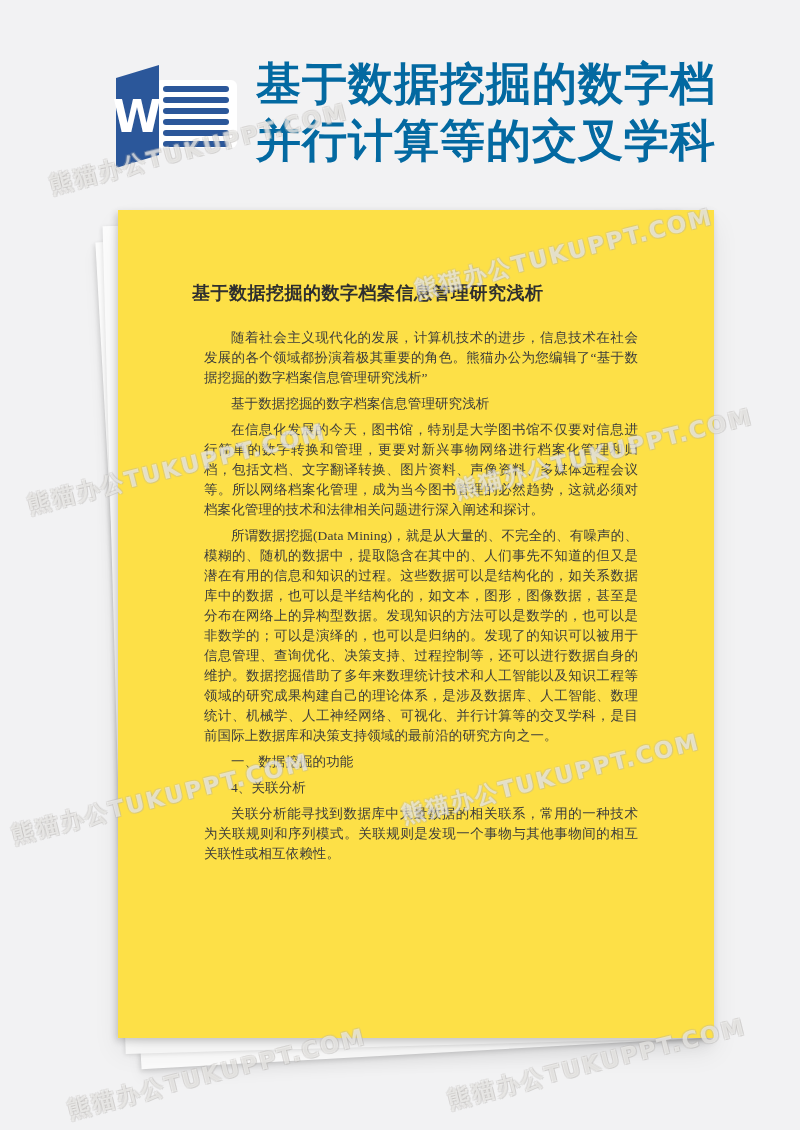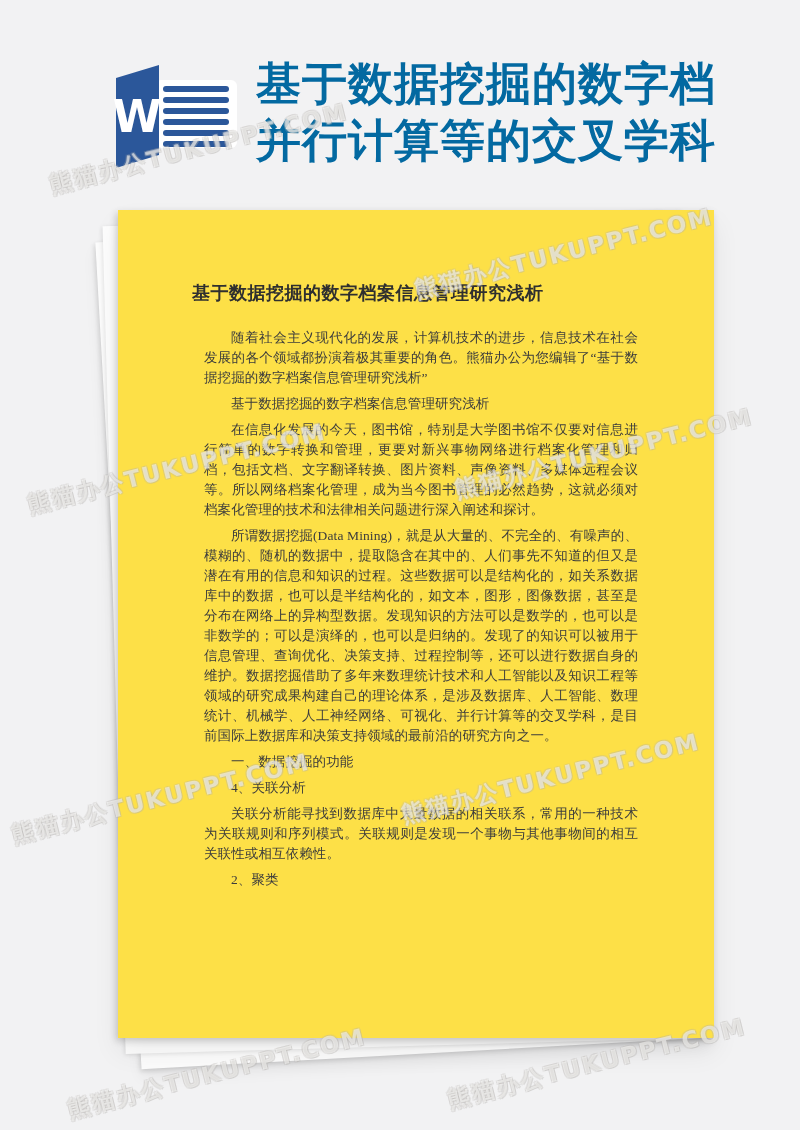--- a/index.html
+++ b/index.html
@@ -98,21 +98,20 @@
 
   <div class="page">
     <h1 class="doc-title">基于数据挖掘的数字档案信息管理研究浅析</h1>
     <p>随着社会主义现代化的发展，计算机技术的进步，信息技术在社会发展的各个领域都扮演着极其重要的角色。熊猫办公为您编辑了“基于数据挖掘的数字档案信息管理研究浅析”</p>
     <p>基于数据挖掘的数字档案信息管理研究浅析</p>
     <p>在信息化发展的今天，图书馆，特别是大学图书馆不仅要对信息进行简单的数字转换和管理，更要对新兴事物网络进行档案化管理和归档，包括文档、文字翻译转换、图片资料、声像资料、多媒体远程会议等。所以网络档案化管理，成为当今图书管理的必然趋势，这就必须对档案化管理的技术和法律相关问题进行深入阐述和探讨。</p>
     <p>所谓数据挖掘(Data Mining)，就是从大量的、不完全的、有噪声的、模糊的、随机的数据中，提取隐含在其中的、人们事先不知道的但又是潜在有用的信息和知识的过程。这些数据可以是结构化的，如关系数据库中的数据，也可以是半结构化的，如文本，图形，图像数据，甚至是分布在网络上的异构型数据。发现知识的方法可以是数学的，也可以是非数学的；可以是演绎的，也可以是归纳的。发现了的知识可以被用于信息管理、查询优化、决策支持、过程控制等，还可以进行数据自身的维护。数据挖掘借助了多年来数理统计技术和人工智能以及知识工程等领域的研究成果构建自己的理论体系，是涉及数据库、人工智能、数理统计、机械学、人工神经网络、可视化、并行计算等的交叉学科，是目前国际上数据库和决策支持领域的最前沿的研究方向之一。</p>
     <p>一、数据挖掘的功能</p>
     <p>4、关联分析</p>
     <p>关联分析能寻找到数据库中大量数据的相关联系，常用的一种技术为关联规则和序列模式。关联规则是发现一个事物与其他事物间的相互关联性或相互依赖性。</p>
-    <p>2、聚类</p>
   </div>
 
   <div class="wm wm1">熊猫办公TUKUPPT.COM</div>
   <div class="wm wm2">熊猫办公TUKUPPT.COM</div>
   <div class="wm wm3">熊猫办公TUKUPPT.COM</div>
   <div class="wm wm4">熊猫办公TUKUPPT.COM</div>
   <div class="wm wm5">熊猫办公TUKUPPT.COM</div>
   <div class="wm wm6">熊猫办公TUKUPPT.COM</div>
   <div class="wm wm7">熊猫办公TUKUPPT.COM</div>
   <div class="wm wm8">熊猫办公TUKUPPT.COM</div>

